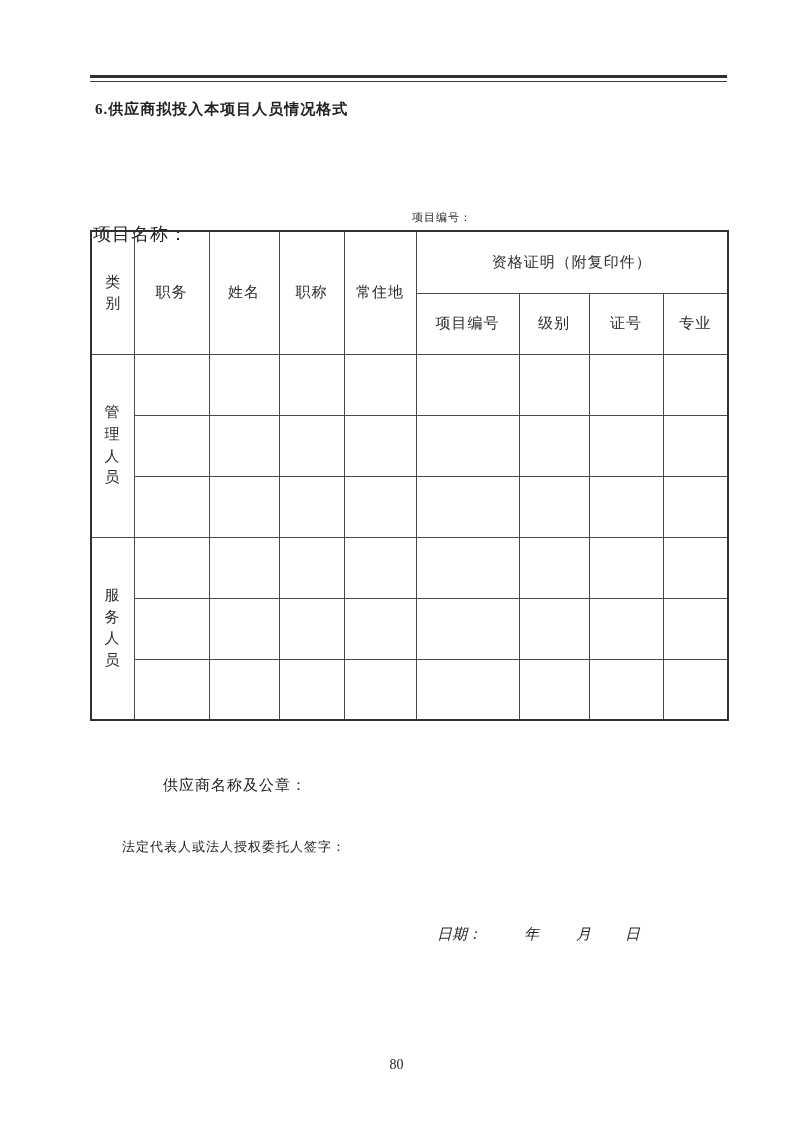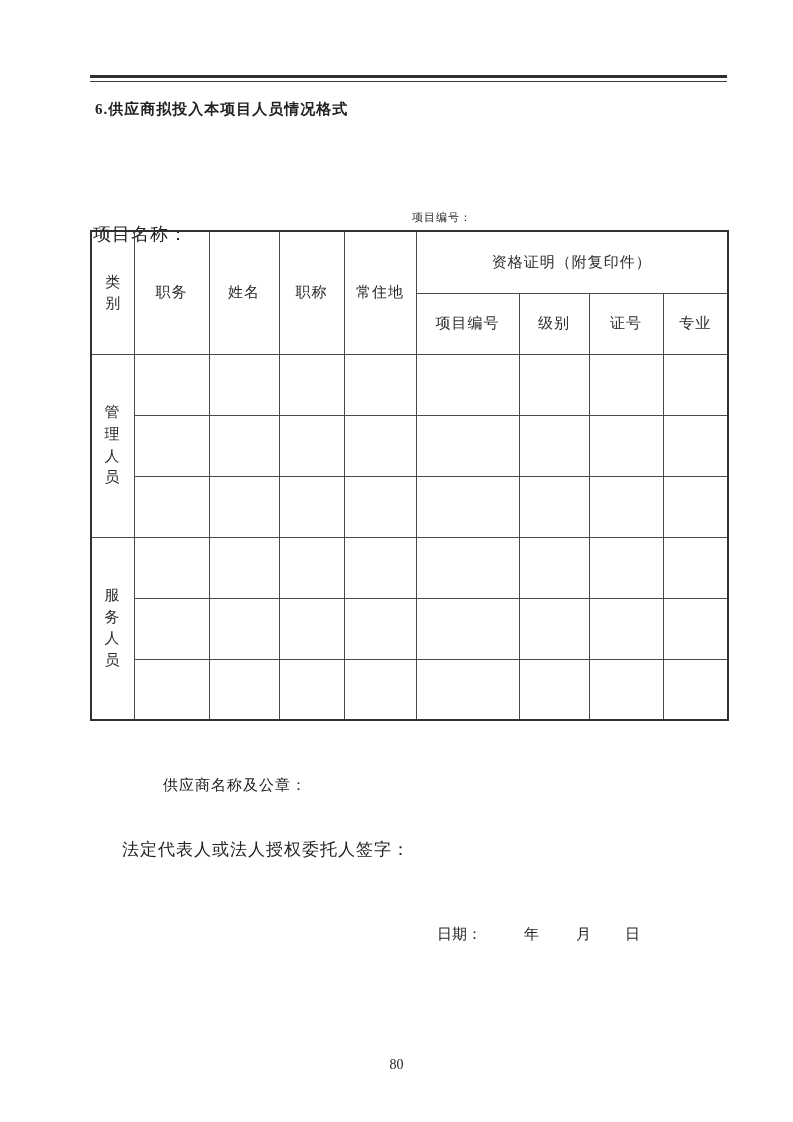--- a/index.html
+++ b/index.html
@@ -36,22 +36,22 @@
   tr.brow{height:61px;}
   .vtext{
     display:inline-block;width:1.1em;line-height:1.4;
     word-break:break-all;letter-spacing:0;text-align:center;
   }
   .vtext-wide{
     display:inline-block;width:1.1em;line-height:1.45;
     word-break:break-all;letter-spacing:0;text-align:left;
   }
   .seal-line{position:absolute;left:123px;top:776px;font-size:15px;letter-spacing:1px;margin-left:40px;}
-  .sig-line{position:absolute;left:122px;top:838px;font-size:17px;letter-spacing:1px;}
-  .date-line{position:absolute;left:437px;top:925px;font-size:15px;white-space:nowrap;}
+  .sig-line{position:absolute;left:122px;top:838px;font-size:13px;letter-spacing:1px;}
+  .date-line{position:absolute;left:437px;top:925px;font-size:15px;white-space:nowrap;font-style:italic;}
   .date-line .gap-year{margin-left:42px;}
   .date-line .gap-month{margin-left:37px;}
   .date-line .gap-day{margin-left:34px;}
   .page-number{
     position:absolute;left:0;top:1057px;width:793px;text-align:center;
     font-size:14px;color:#1e1e1e;
   }
 </style>
 </head>
 <body>

